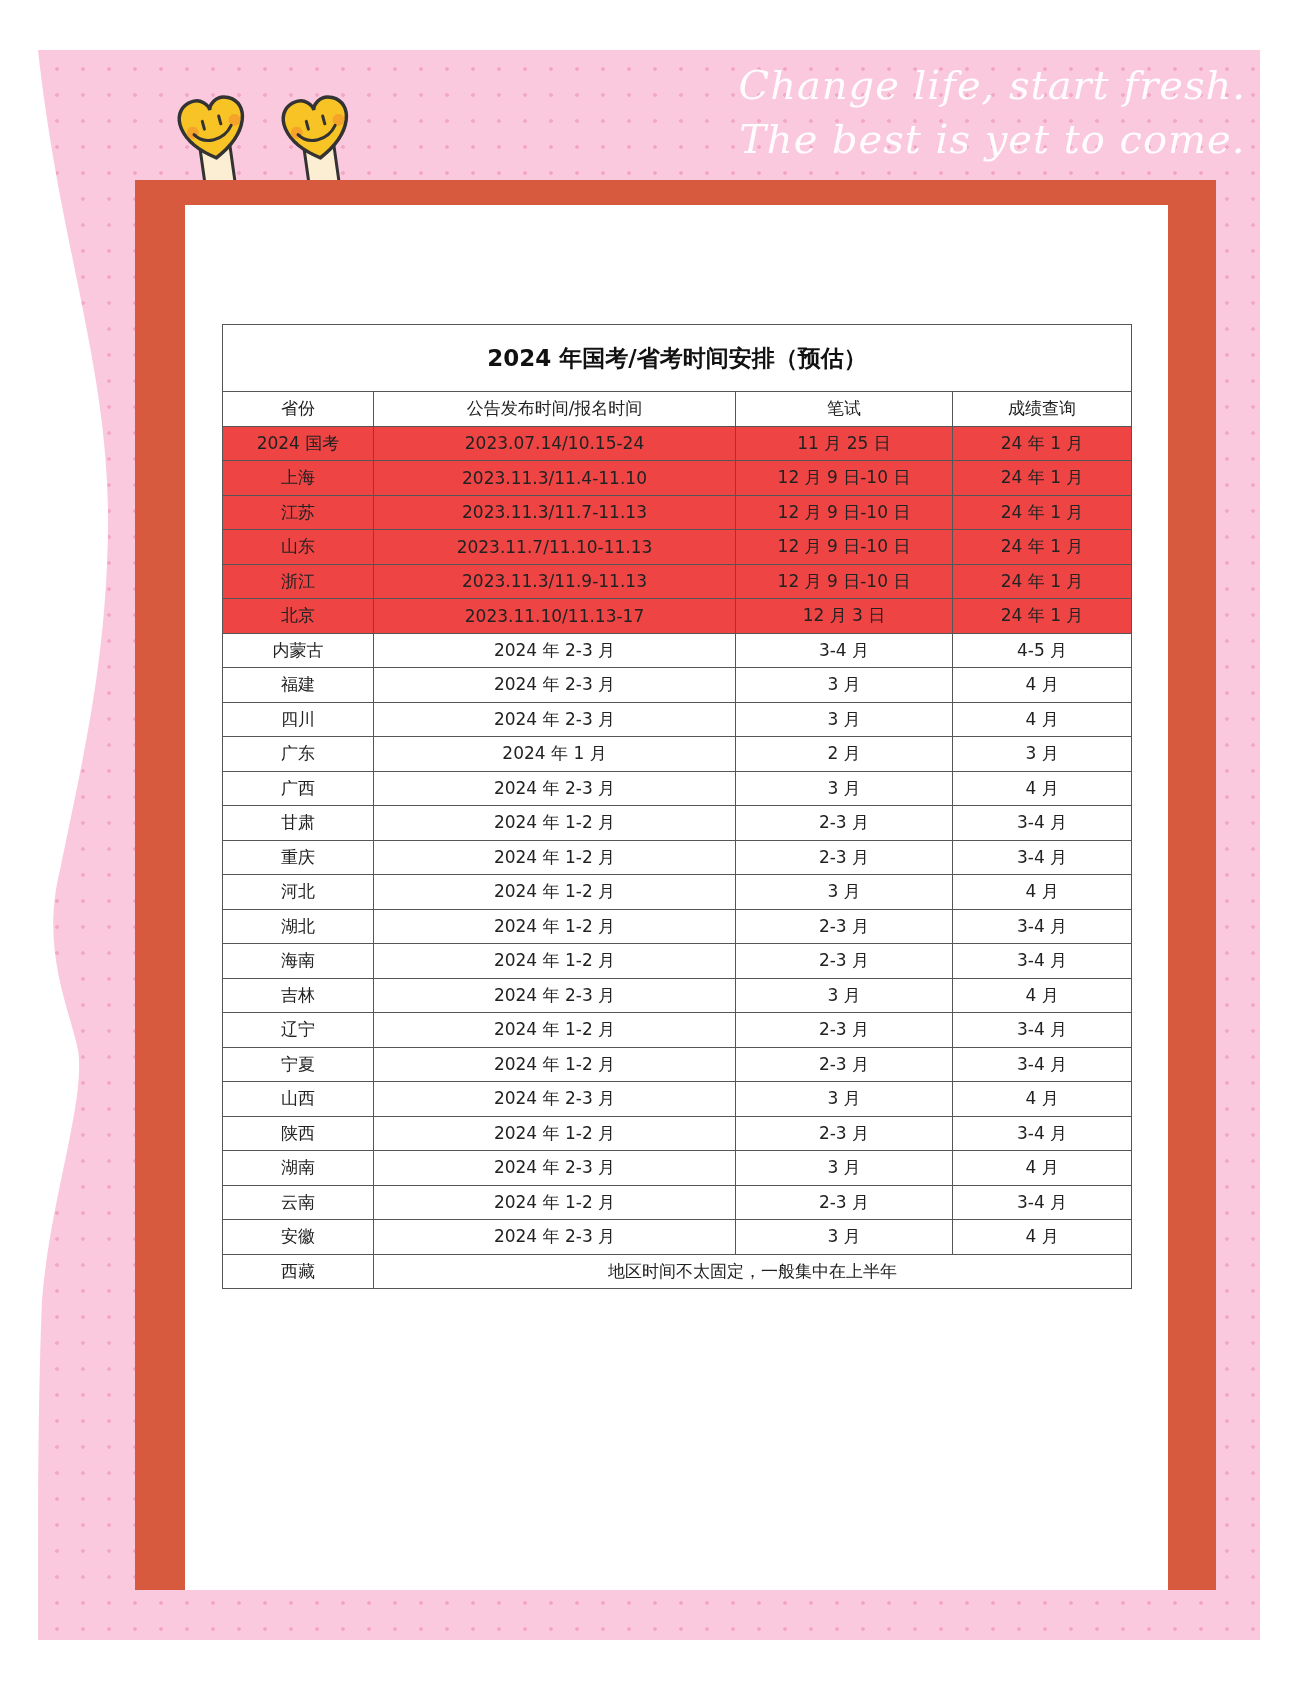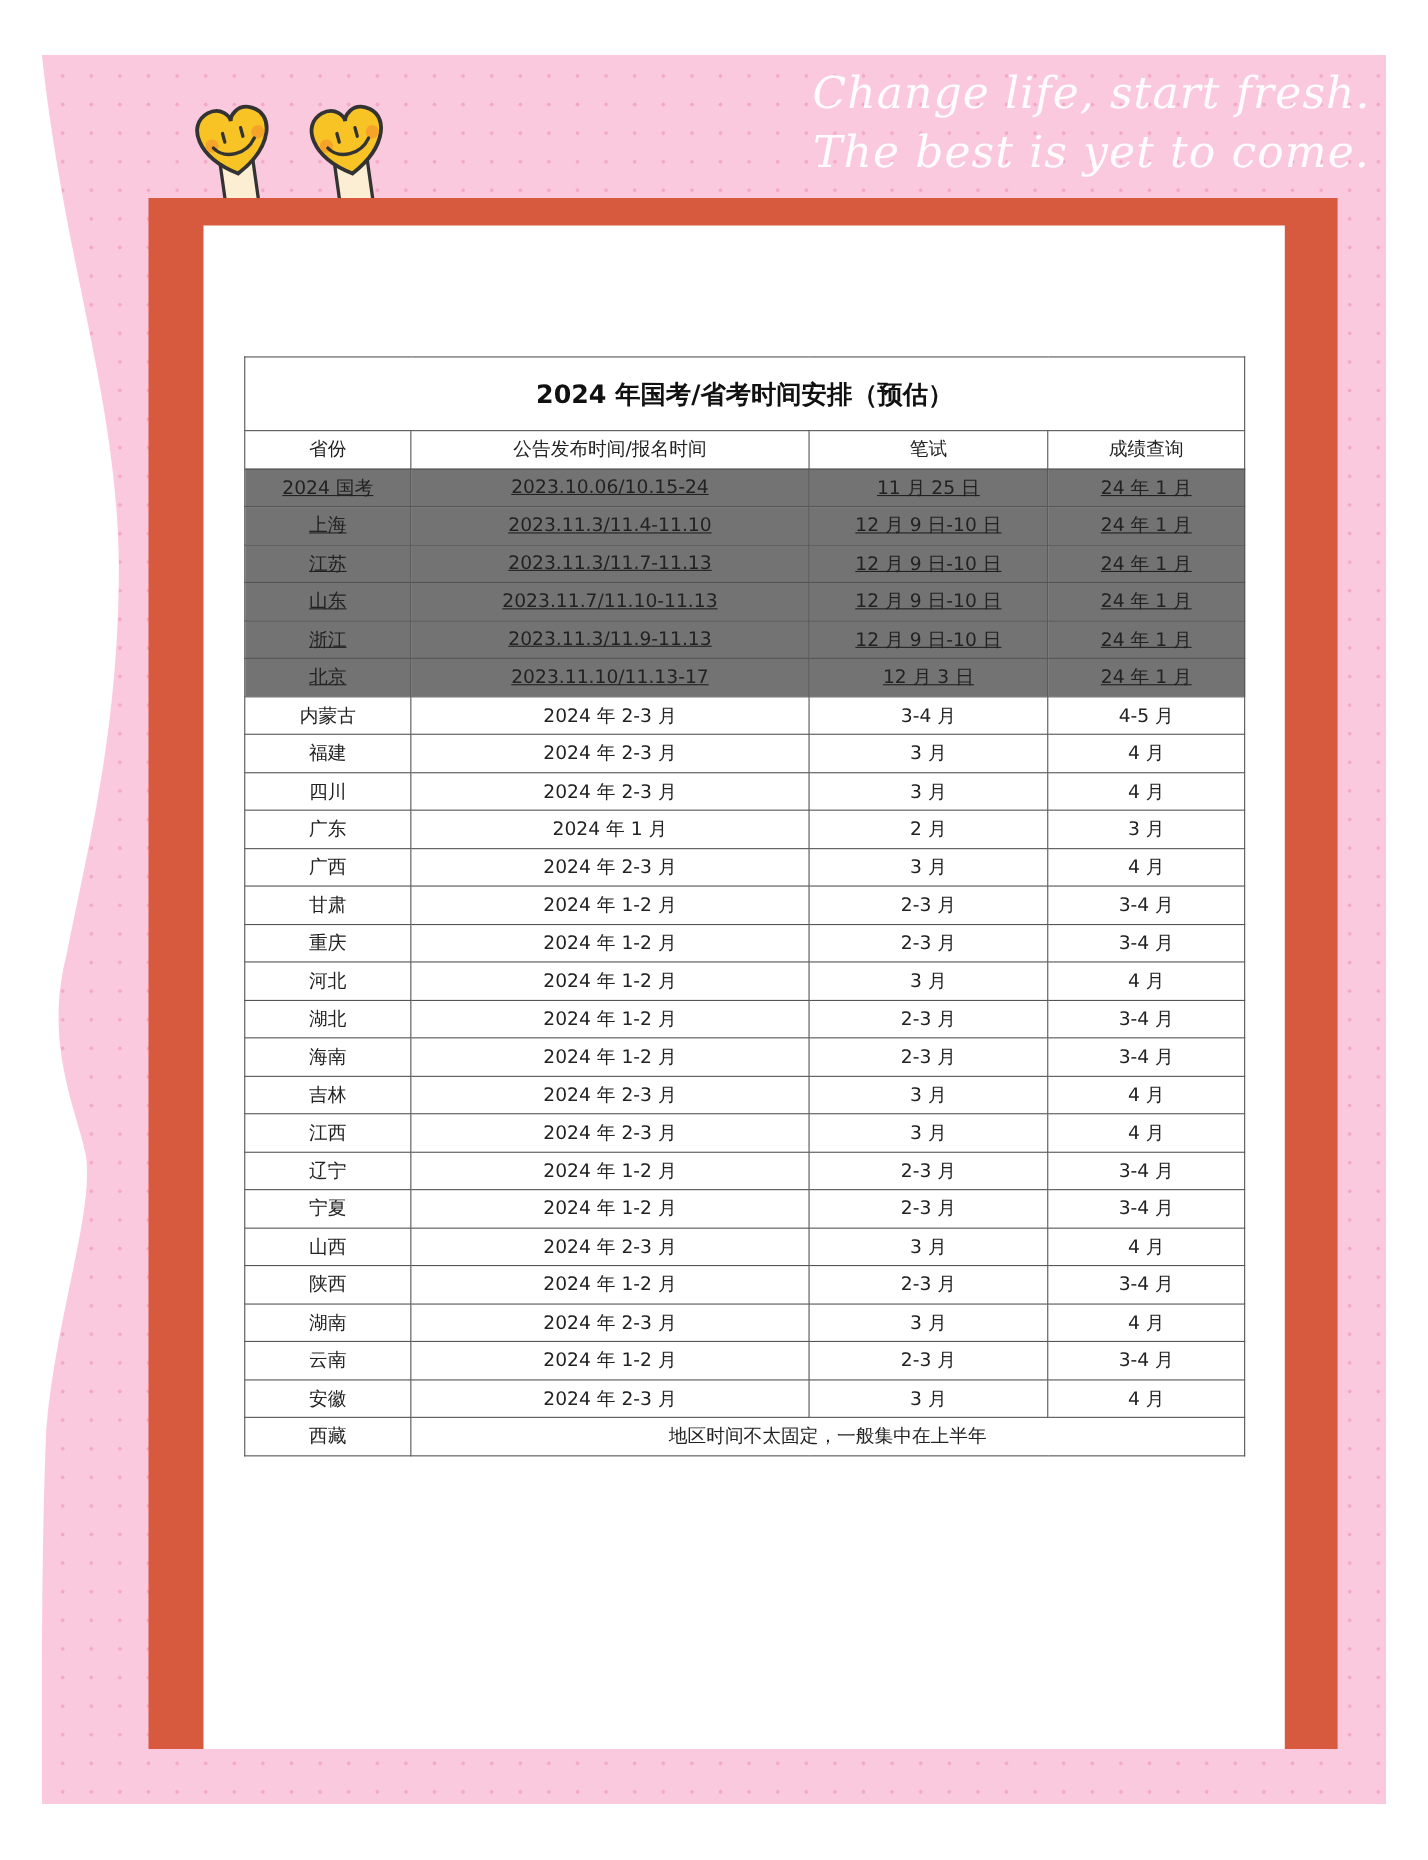--- a/index.html
+++ b/index.html
@@ -36,21 +36,21 @@
     font-family: "DejaVu Sans", "Liberation Sans", sans-serif;
     color: #222;
   }
   table.schedule td, table.schedule th {
     border: 1.3px solid #555; text-align: center; vertical-align: middle;
     padding: 0; font-size: 17px; font-weight: normal; height: 33.5px;
   }
   table.schedule .title-cell {
     height: 66px; font-size: 23px; font-weight: bold; color: #111;
   }
-  table.schedule tr.hl td { background: #737373; text-decoration: underline; }
+  table.schedule tr.hl td { background: #ef4444; }
   col.c1 { width: 151px; } col.c2 { width: 362px; } col.c3 { width: 217px; } col.c4 { width: 179px; }
 </style>
 </head>
 <body>
 
 <div class="pink-bg"></div>
 
 <svg class="wave-cut" viewBox="0 0 140 1590" preserveAspectRatio="none">
   <path d="M0,0 L38,0 C60,200 110,320 108,480 C106,620 80,720 60,820 C40,900 70,960 78,1000 C86,1050 50,1150 42,1250 C38,1350 38,1450 38,1590 L0,1590 Z" fill="#ffffff"></path>
 </svg>
@@ -96,21 +96,21 @@
     <tr>
       <th>省份</th>
       <th>公告发布时间/报名时间</th>
       <th>笔试</th>
       <th>成绩查询</th>
     </tr>
   </thead>
   <tbody id="tbody">
       <tr class="hl">
         <td>2024 国考</td>
-        <td>2023.10.06/10.15-24</td>
+        <td>2023.07.14/10.15-24</td>
         <td>11 月 25 日</td>
         <td>24 年 1 月</td>
       </tr>
       <tr class="hl">
         <td>上海</td>
         <td>2023.11.3/11.4-11.10</td>
         <td>12 月 9 日-10 日</td>
         <td>24 年 1 月</td>
       </tr>
       <tr class="hl">
@@ -192,26 +192,20 @@
         <td>3-4 月</td>
       </tr>
       <tr>
         <td>海南</td>
         <td>2024 年 1-2 月</td>
         <td>2-3 月</td>
         <td>3-4 月</td>
       </tr>
       <tr>
         <td>吉林</td>
-        <td>2024 年 2-3 月</td>
-        <td>3 月</td>
-        <td>4 月</td>
-      </tr>
-      <tr>
-        <td>江西</td>
         <td>2024 年 2-3 月</td>
         <td>3 月</td>
         <td>4 月</td>
       </tr>
       <tr>
         <td>辽宁</td>
         <td>2024 年 1-2 月</td>
         <td>2-3 月</td>
         <td>3-4 月</td>
       </tr>

